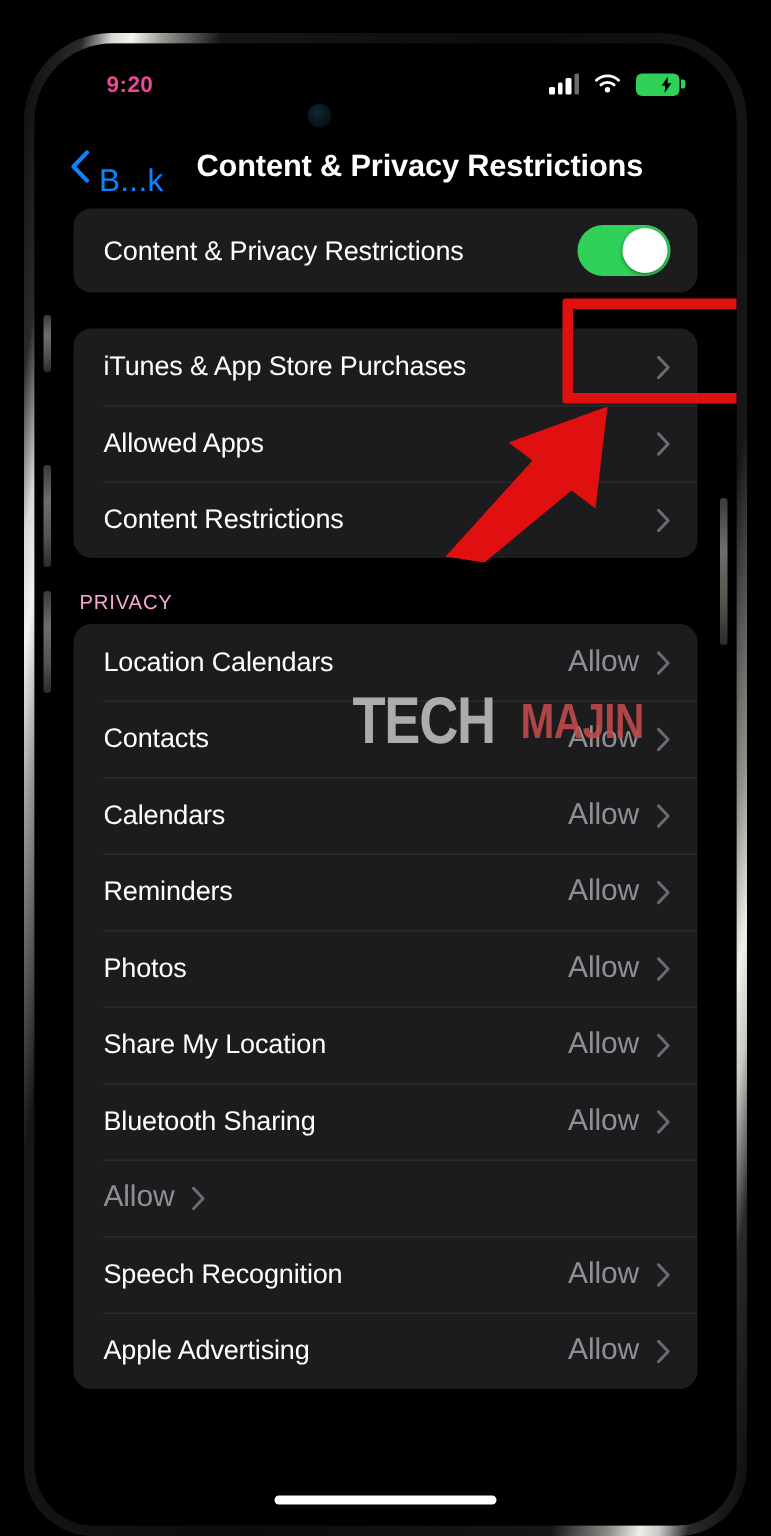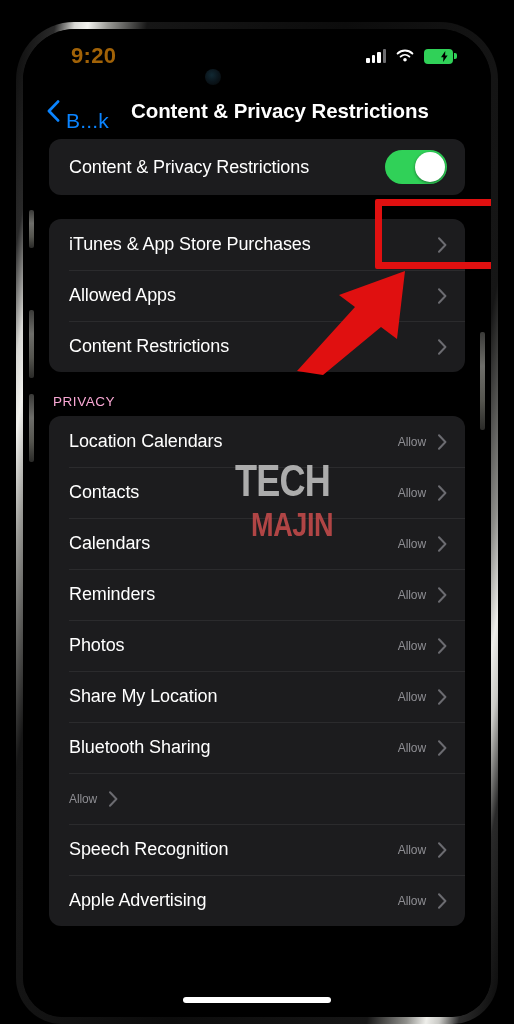--- a/index.html
+++ b/index.html
@@ -84,24 +84,24 @@
     position: absolute;
     left: 0; top: 0;
     width: 468px;
     height: 54px;
     display: flex;
     align-items: center;
     justify-content: space-between;
     padding: 0 38px 0 48px;
   }
   .status-time {
-    font-size: 22px;
+    font-size: 15px;
     font-weight: bold;
     letter-spacing: .3px;
-    color: #a16207;
+    color: #ec4899;
   }
   .status-right {
     display: flex;
     align-items: center;
     gap: 9px;
   }
   .signal-bars { display: flex; align-items: flex-end; gap: 2px; height: 14px; }
   .signal-bars i { width: 3.5px; background: #ffffff; border-radius: 1px; display: block; }
   .signal-bars i:nth-child(1) { height: 5px; }
   .signal-bars i:nth-child(2) { height: 8px; }
@@ -201,21 +201,21 @@
     background: #2b2b2d;
   }
   .row-label {
     font-size: 18px;
     color: #ffffff;
     letter-spacing: -.1px;
     flex: 1;
     white-space: nowrap;
   }
   .row-value {
-    font-size: 12px;
+    font-size: 20px;
     color: #8E8E93;
     margin-right: 12px;
     letter-spacing: -.1px;
   }
   .chevron { width: 9px; height: 16px; display: block; flex: none; }
 
   
   .toggle-card { margin-bottom: 24px; }
   .toggle-row { height: 56px; }
   .switch {
@@ -257,26 +257,25 @@
     background: #ffffff;
     z-index: 25;
   }
 
   
   .watermark {
     position: absolute;
     left: 212px;
     top: 427px;
     display: flex;
-    align-items: flex-end;
+    align-items: center;
     z-index: 18;
     pointer-events: none;
     font-weight: bold;
     font-family: "Liberation Sans", sans-serif;
-    flex-direction: column;
   }
   .wm-a {
     font-size: 44px;
     color: #b9b9b9;
     opacity: .92;
     letter-spacing: -1px;
     transform: scaleX(.82);
     transform-origin: left bottom;
   }
   .wm-b {

